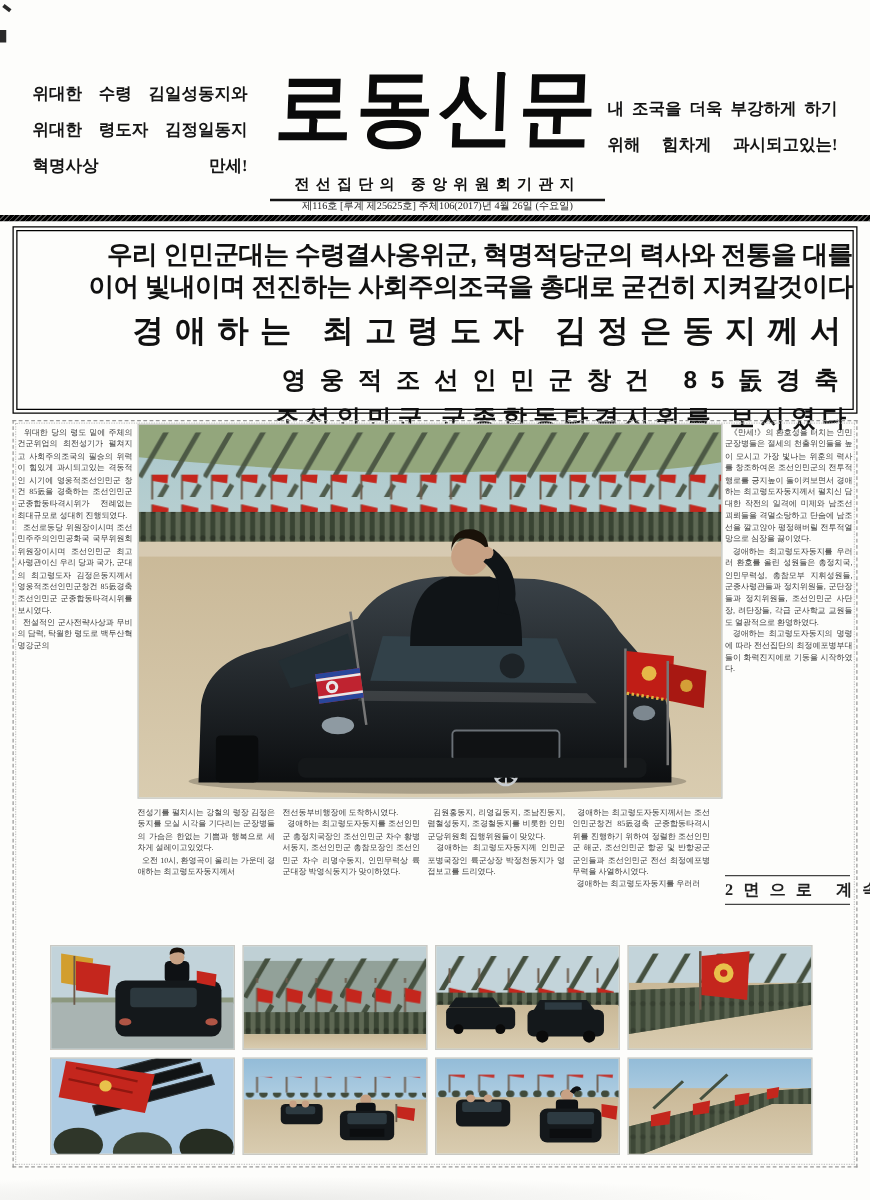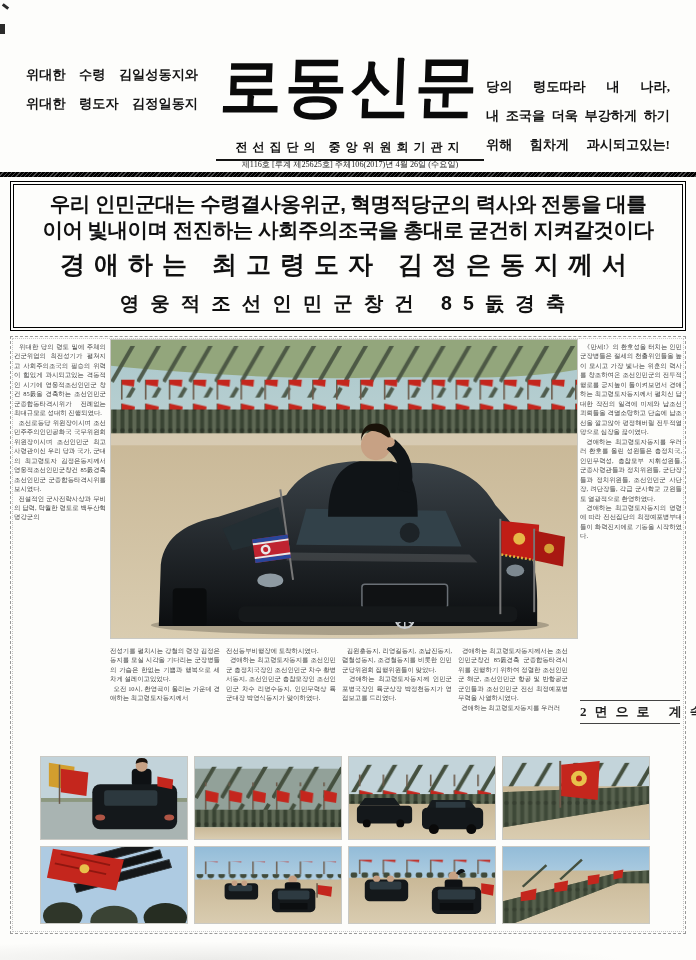--- a/index.html
+++ b/index.html
@@ -19,21 +19,21 @@
   .mast-org{left:216px;top:139px;width:268px;text-align:center;font-weight:bold;
     font-size:12px;letter-spacing:5px;border-bottom:2.5px solid #151515;
     padding-bottom:3px;white-space:nowrap;color:#111;}
   .mast-date{left:216px;top:159px;width:268px;text-align:center;
     font-size:8.2px;color:#222;white-space:nowrap;}
   .top-rule{left:0;top:172px;width:696px;height:5px;
     background:repeating-linear-gradient(135deg,#000 0 2px,#4a4a4a 2px 3px);}
   .scan-mark{background:#2a2a2a;}
   
   .headline-box{left:10px;top:181px;width:676px;height:150px;
-    box-sizing:border-box;border:4px double #000;text-align:center;
+    box-sizing:border-box;border:4px double #000;text-align:right;
     font-family:"Liberation Sans","DejaVu Sans",sans-serif;color:#111;
     padding-top:6px;}
   .hk{font-size:20.5px;font-weight:900;line-height:26px;letter-spacing:-.5px;white-space:nowrap;}
   .hm{font-size:25px;font-weight:900;letter-spacing:9px;margin-top:5px;white-space:nowrap;}
   .hs1{font-size:19.5px;font-weight:900;letter-spacing:11px;margin-top:9px;white-space:nowrap;}
   .hs2{font-size:19.5px;font-weight:900;letter-spacing:5px;margin-top:4px;white-space:nowrap;}
   
   .frame{left:10px;top:336px;width:676px;height:598px;box-sizing:border-box;
     border:1px dashed #999;outline:1px dotted #c6c6c6;outline-offset:-3px;}
   .coltext{font-size:6.4px;line-height:1.48;color:#3a3a3a;text-align:justify;
@@ -84,39 +84,40 @@
     </pattern>
   </defs>
 </svg>
 
 <div class="abs scan-mark" style="left:2px;top:5px;width:7px;height:3px;transform:rotate(38deg)"></div>
 <div class="abs scan-mark" style="left:0;top:24px;width:5px;height:10px"></div>
 
 <div class="abs" style="left:26px;top:60px;width:172px">
   <div class="slogan">위대한 수령 김일성동지와</div>
   <div class="slogan">위대한 령도자 김정일동지</div>
+  <div class="slogan">혁명사상 만세!</div>
 </div>
 
 <div class="abs mast-title">로동신문</div>
 <div class="abs mast-org">전선집단의 중앙위원회기관지</div>
 <div class="abs mast-date">제116호 [루계 제25625호] 주체106(2017)년 4월 26일 (수요일)</div>
 
 <div class="abs" style="left:486px;top:72px;width:184px">
-  <div class="slogan">당의 령도따라 내 나라,</div>
   <div class="slogan">내 조국을 더욱 부강하게 하기</div>
   <div class="slogan">위해 힘차게 과시되고있는!</div>
 </div>
 
 <div class="abs top-rule"></div>
 
 <div class="abs headline-box">
   <div class="hk">우리 인민군대는 수령결사옹위군, 혁명적당군의 력사와 전통을 대를</div>
   <div class="hk">이어 빛내이며 전진하는 사회주의조국을 총대로 굳건히 지켜갈것이다</div>
   <div class="hm">경애하는 최고령도자 김정은동지께서</div>
   <div class="hs1">영웅적조선인민군창건 85돐경축</div>
+  <div class="hs2">조선인민군 군종합동타격시위를 보시였다</div>
 </div>
 
 <div class="abs frame"></div>
 
 <div class="abs coltext" style="left:14px;top:342px;width:92px;height:408px">  위대한 당의 령도 밑에 주체의 건군위업의 최전성기가 펼쳐지고 사회주의조국의 필승의 위력이 힘있게 과시되고있는 격동적인 시기에 영웅적조선인민군 창건 85돐을 경축하는 조선인민군 군종합동타격시위가 전례없는 최대규모로 성대히 진행되였다.
   조선로동당 위원장이시며 조선민주주의인민공화국 국무위원회 위원장이시며 조선인민군 최고사령관이신 우리 당과 국가, 군대의 최고령도자 김정은동지께서 영웅적조선인민군창건 85돐경축 조선인민군 군종합동타격시위를 보시였다.
   전설적인 군사전략사상과 무비의 담력, 탁월한 령도로 백두산혁명강군의</div>
 
 <div class="abs ph" style="left:110px;top:339px;width:468px;height:300px">
   <svg viewBox="0 0 468 300" preserveAspectRatio="none">

